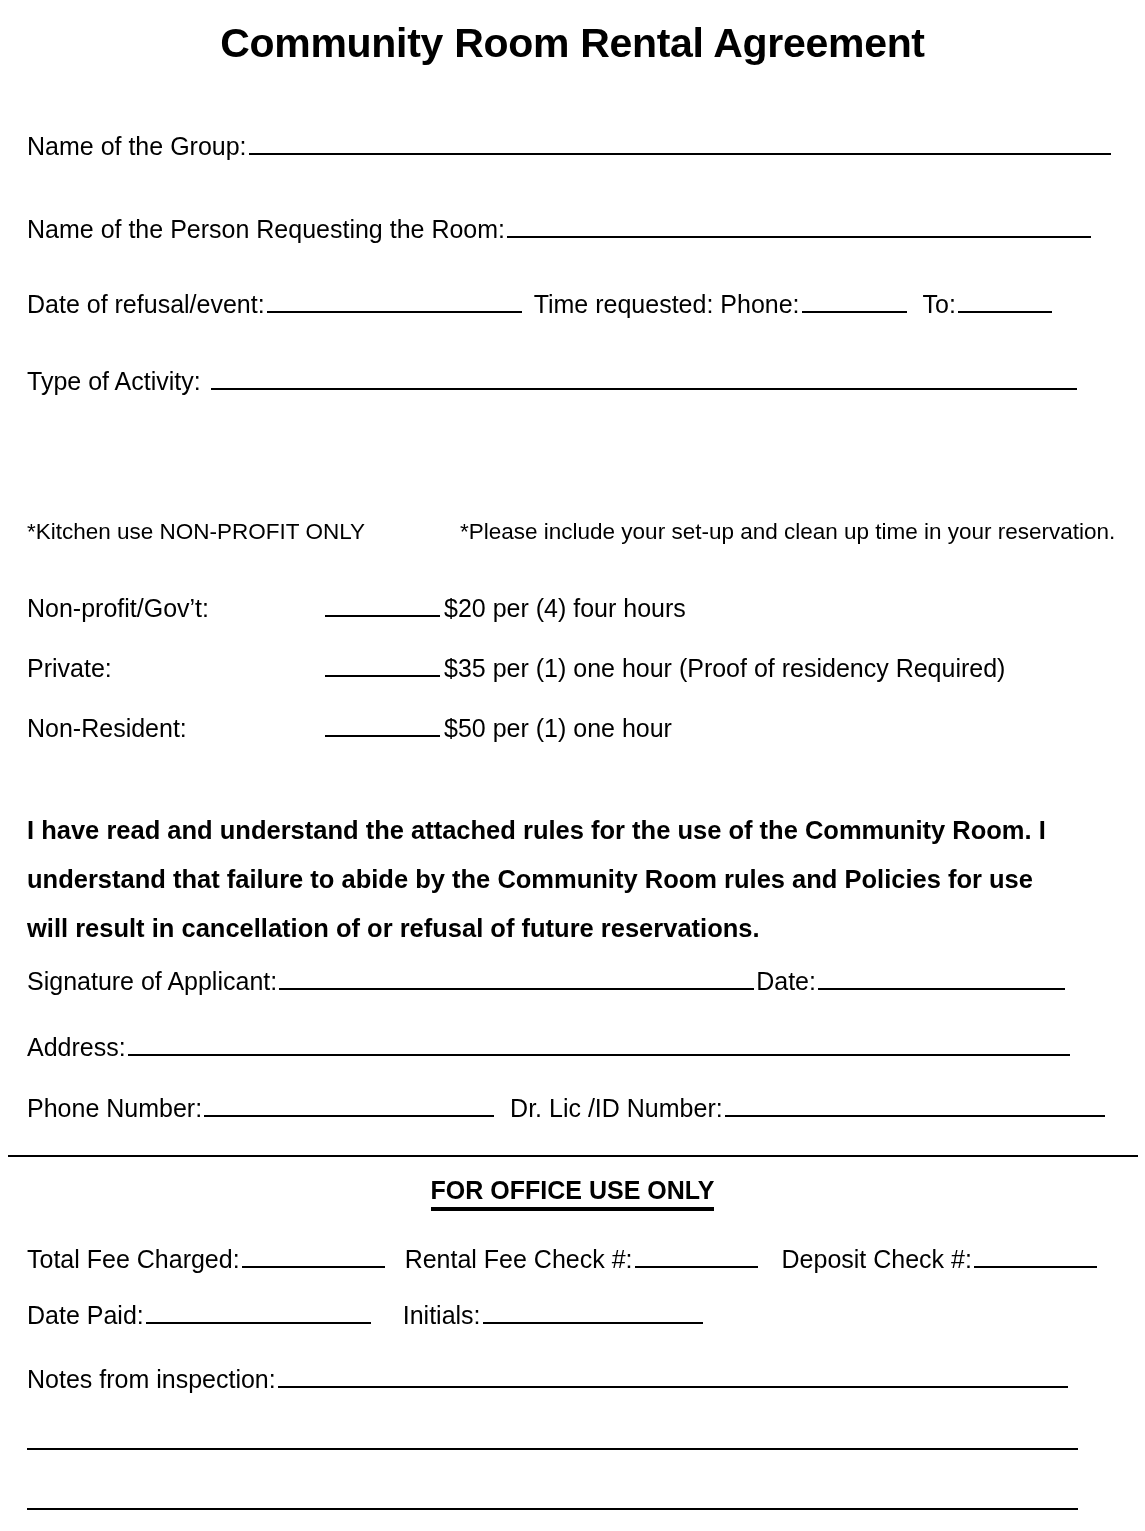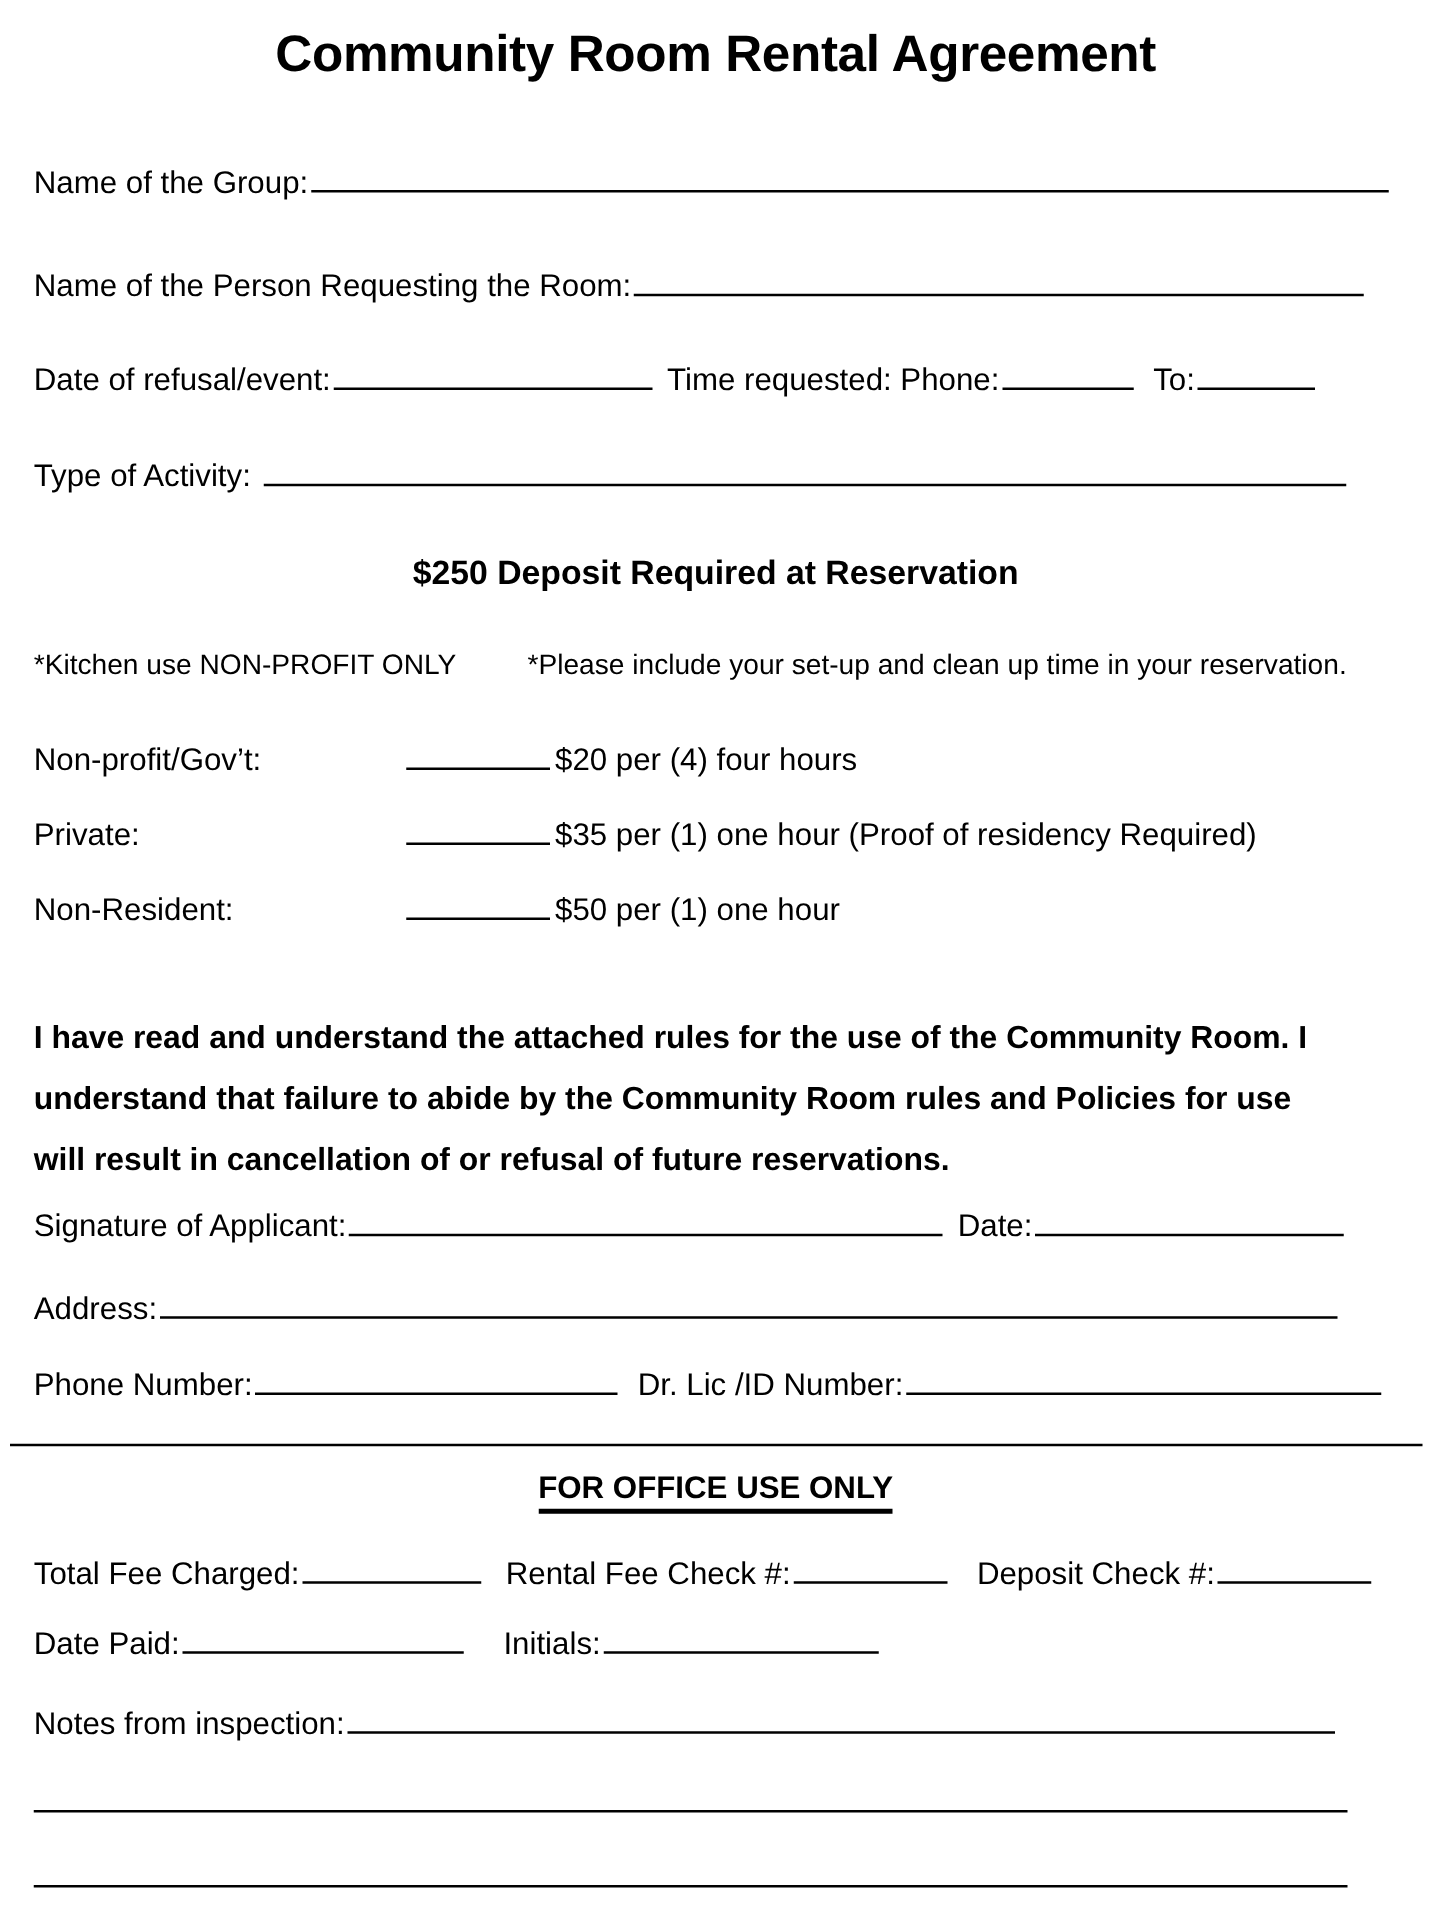--- a/index.html
+++ b/index.html
@@ -68,21 +68,21 @@
 
   
   .note-row {
     position: absolute;
     top: 518px;
     font-size: 22.5px;
     line-height: 28px;
     white-space: nowrap;
   }
   .note-left { left: 27px; }
-  .note-right { left: 422px; }
+  .note-right { left: 460px; }
 
   
   .fee-row {
     position: absolute;
     left: 27px;
     font-size: 25px;
     line-height: 32px;
     white-space: nowrap;
     width: 1100px;
   }
@@ -161,41 +161,40 @@
   </div>
 
   <div class="line" style="left:27px; top:288px;">
     <span class="lbl">Date of refusal/event:</span><span class="blank" style="width:255px;"></span><span class="lbl" style="margin-left:10px;">Time requested: Phone:</span><span class="blank" style="width:105px;"></span><span class="lbl" style="margin-left:14px;">To:</span><span class="blank" style="width:94px;"></span>
   </div>
 
   <div class="line" style="left:27px; top:365px;">
     <span class="lbl">Type of Activity:</span><span class="blank" style="width:866px; margin-left:10px;"></span>
   </div>
 
-  <div class="deposit-heading">$250 Deposit Required at Reservation</div>
 
   <div class="note-row note-left">*Kitchen use NON-PROFIT ONLY</div>
   <div class="note-row note-right">*Please include your set-up and clean up time in your reservation.</div>
 
   <div class="fee-row" style="top:592px;">
     <span class="fee-label">Non-profit/Gov’t:</span><span class="fee-blank"></span><span class="fee-desc">$20 per (4) four hours</span>
   </div>
 
   <div class="fee-row" style="top:652px;">
     <span class="fee-label">Private:</span><span class="fee-blank"></span><span class="fee-desc">$35 per (1) one hour (Proof of residency Required)</span>
   </div>
 
   <div class="fee-row" style="top:712px;">
     <span class="fee-label">Non-Resident:</span><span class="fee-blank"></span><span class="fee-desc">$50 per (1) one hour</span>
   </div>
 
   <div class="ack">I have read and understand the attached rules for the use of the Community Room. I understand that failure to abide by the Community Room rules and Policies for use will result in cancellation of or refusal of future reservations.</div>
 
   <div class="line" style="left:27px; top:965px;">
-    <span class="lbl">Signature of Applicant:</span><span class="blank" style="width:475px;"></span><span class="lbl" style="margin-left:10px;">Date:</span><span class="blank" style="width:247px;"></span>
+    <span class="lbl">Signature of Applicant:</span><span class="blank" style="width:475px;"></span><span class="lbl" style="">Date:</span><span class="blank" style="width:247px;"></span>
   </div>
 
   <div class="line" style="left:27px; top:1031px;">
     <span class="lbl">Address:</span><span class="blank" style="width:942px;"></span>
   </div>
 
   <div class="line" style="left:27px; top:1092px;">
     <span class="lbl">Phone Number:</span><span class="blank" style="width:290px;"></span><span class="lbl" style="margin-left:14px;">Dr. Lic /ID Number:</span><span class="blank" style="width:380px;"></span>
   </div>
 

